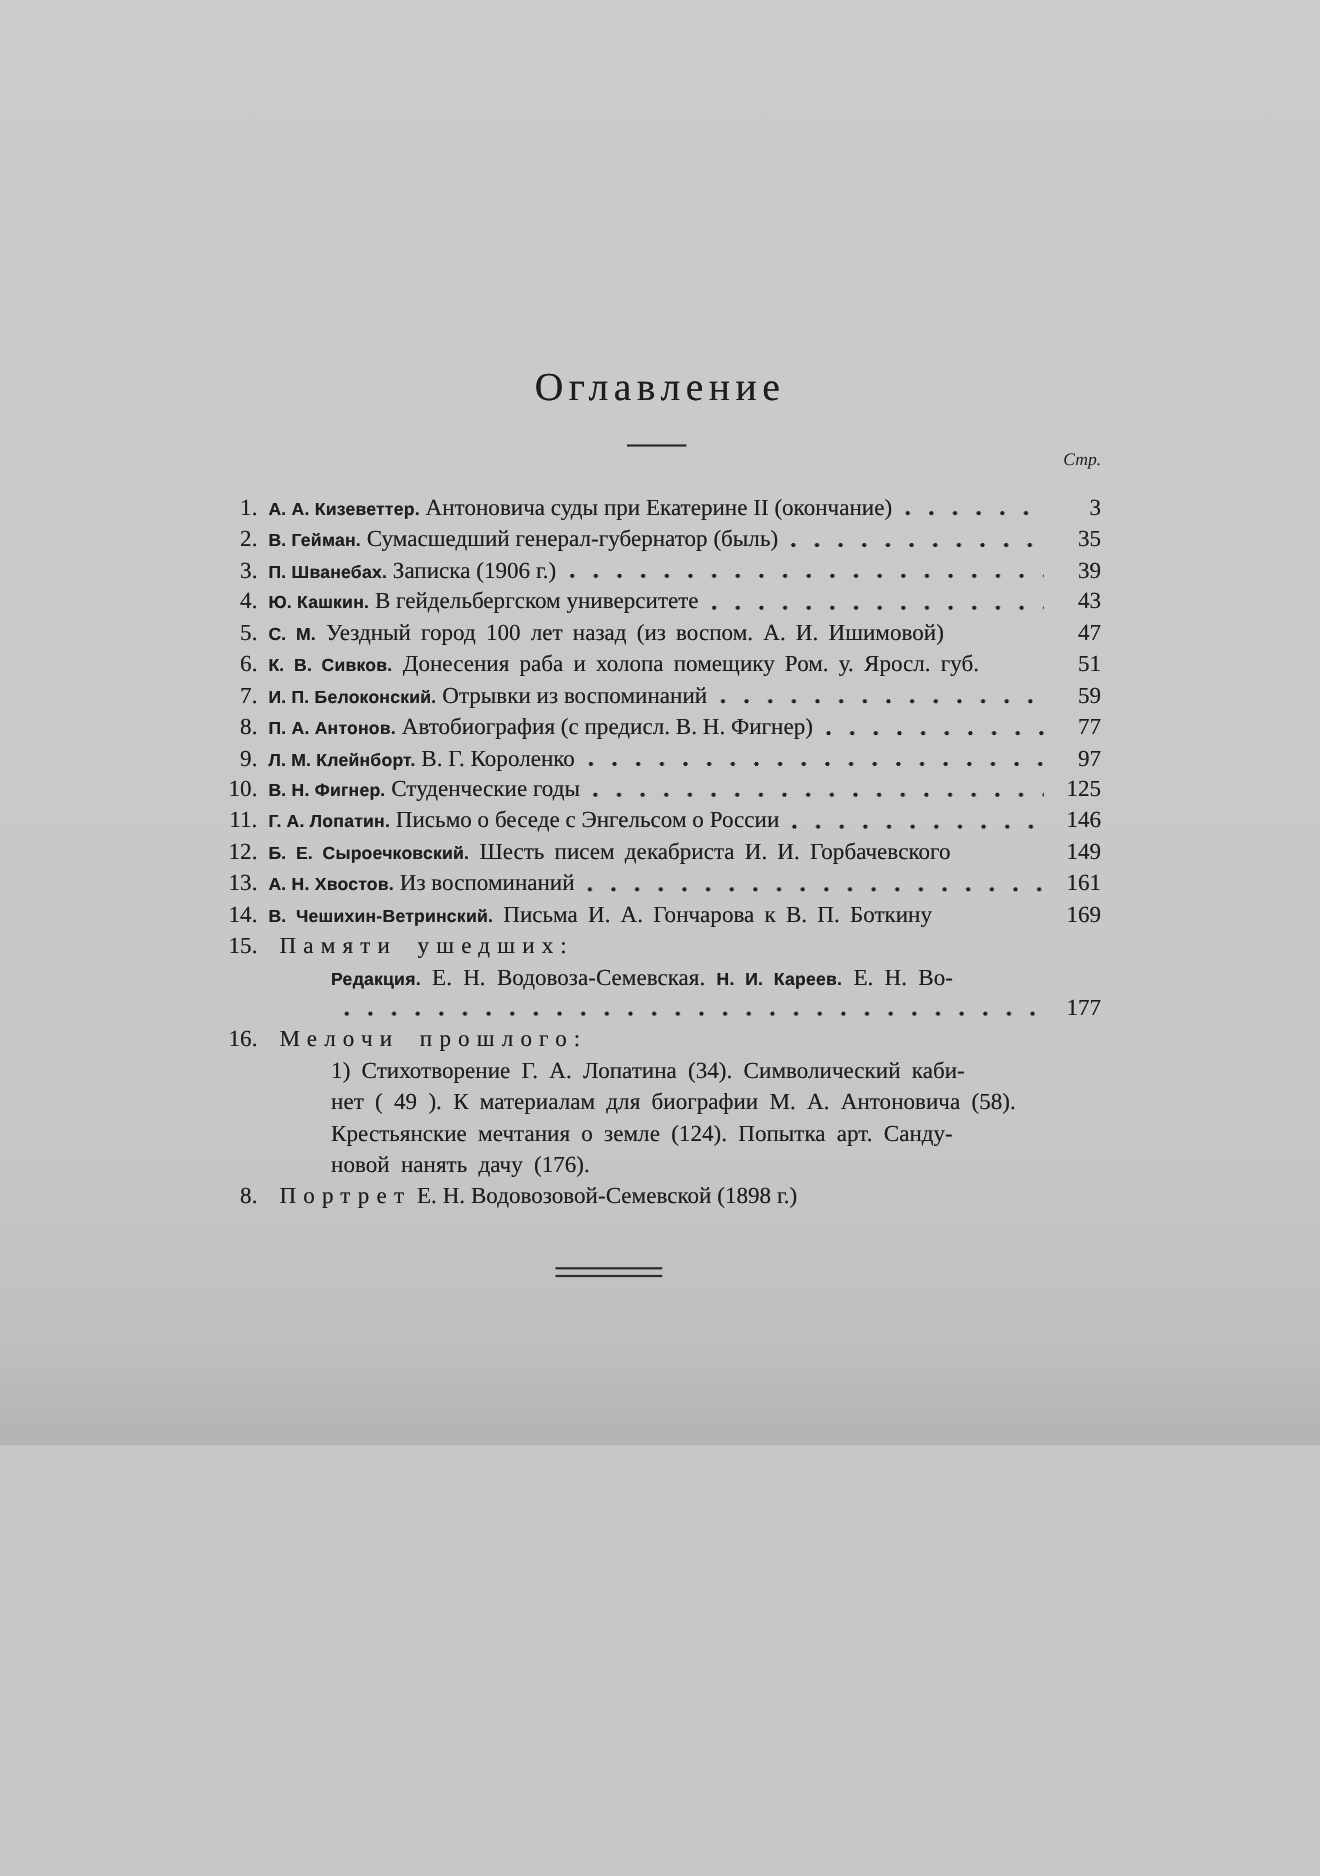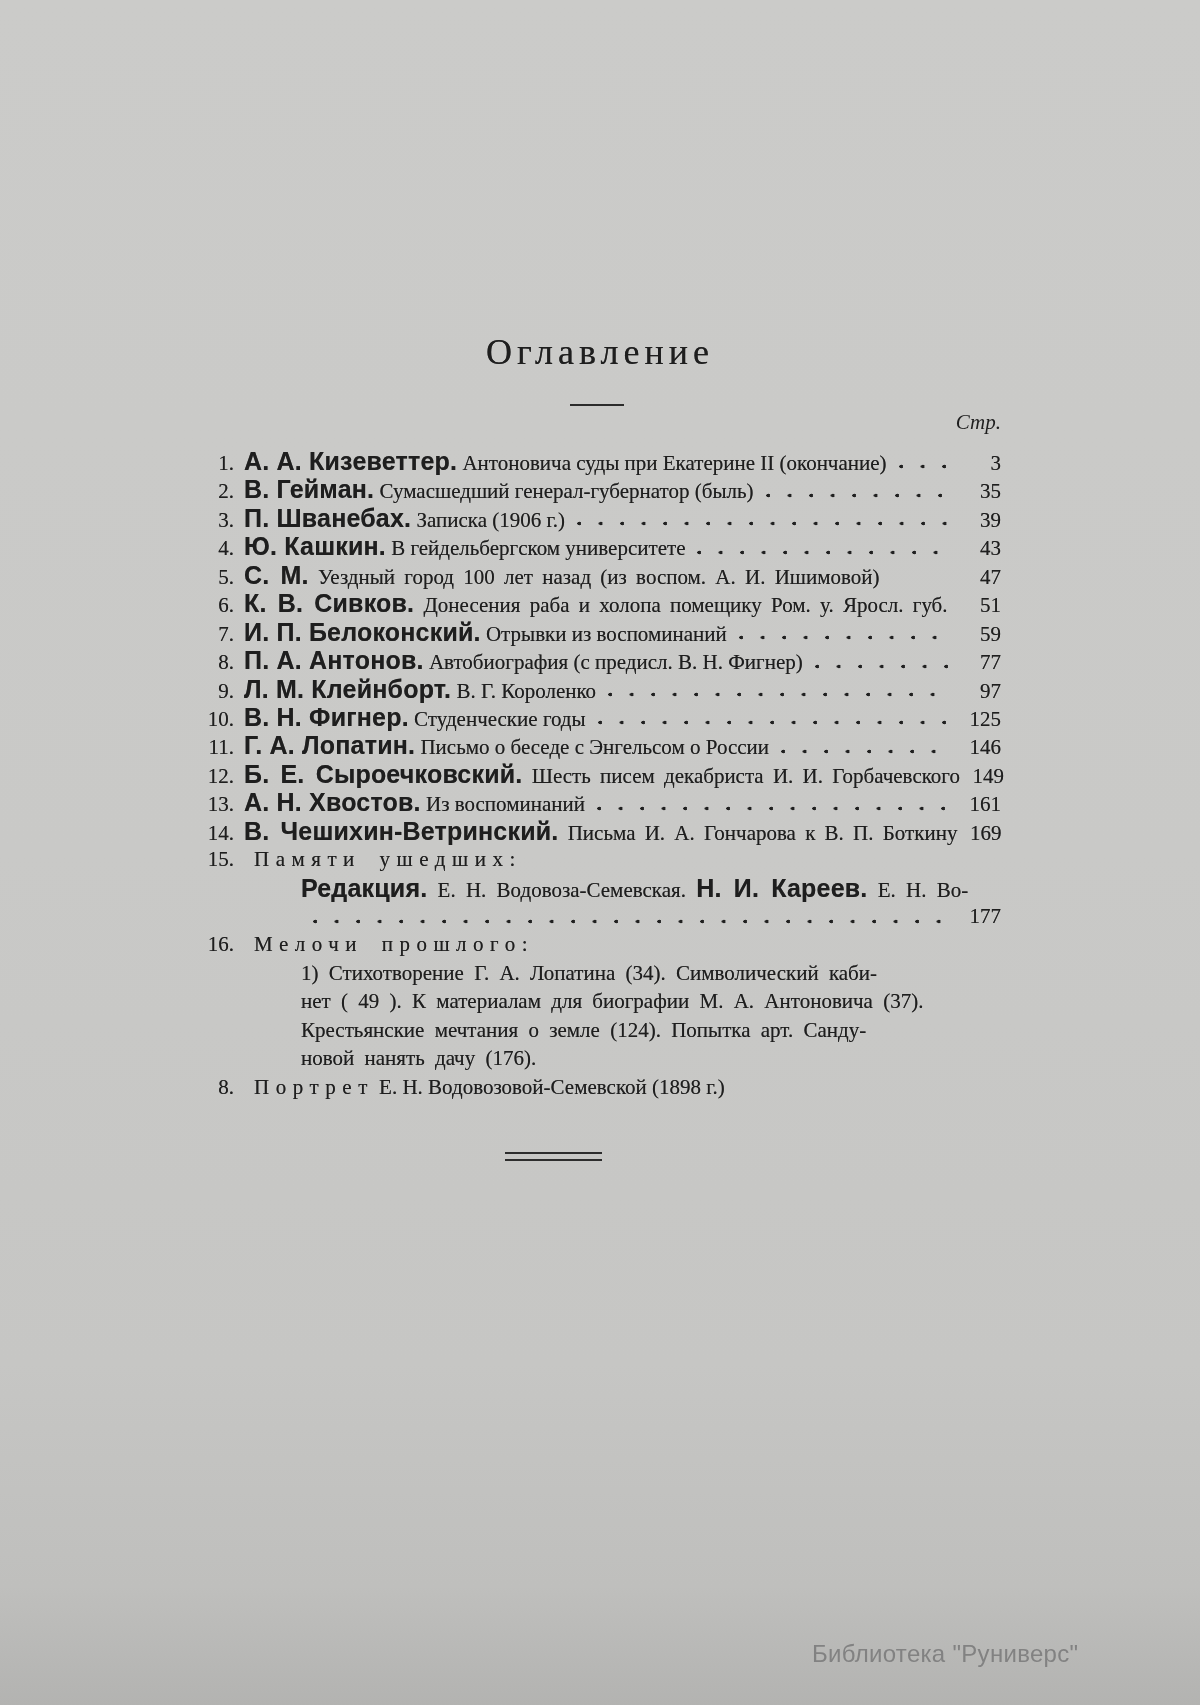--- a/index.html
+++ b/index.html
@@ -1,52 +1,52 @@
 <!DOCTYPE html>
 <html><head>
 <meta charset="utf-8">
 <style>
   html,body{margin:0;padding:0;}
   body{background:#c8c8c6;}
   .page{
     position:relative;
-    width:1200px;height:1705px;
+    width:1200px;height:1314px;
     overflow:hidden;
     background:linear-gradient(180deg,#cbcbc9 0%,#c9c9c7 50%,#c6c6c4 80%,#bfbfbd 93%,#b3b3b1 100%);
     font-family:"Liberation Serif",serif;
     color:#1e1e1e;
   }
   .page-title{
     position:absolute;top:331px;left:200px;width:800px;
     margin:0;text-align:center;
     font-size:36px;font-weight:400;letter-spacing:5px;
     text-shadow:0 0 .6px rgba(25,25,25,.75);
   }
   .title-rule{
     position:absolute;top:404px;left:570px;width:54px;height:2px;
     background:#2b2b2b;
   }
   .page-col{
     position:absolute;top:410px;left:200px;width:801px;
-    text-align:right;font-style:italic;font-size:21px;
+    text-align:right;font-style:italic;font-size:16px;
   }
   .toc{
     position:absolute;top:447px;left:200px;width:801px;
     font-size:21px;
     text-shadow:0 0 .5px rgba(25,25,25,.6);
   }
   .row{display:flex;align-items:baseline;height:28.45px;line-height:28.45px;white-space:nowrap;}
   .row.indent{padding-left:101px;}
   .row.indent .seg{word-spacing:5px;}
   .row.flush .seg{word-spacing:4px;}
   .num{flex:0 0 34px;padding-right:10px;text-align:right;}
   .txt{white-space:pre;}
   .seg.b{
     font-family:"Liberation Sans",sans-serif;
-    font-weight:700;font-size:25px;letter-spacing:.2px;
+    font-weight:700;font-size:16px;letter-spacing:.2px;
   }
   .seg.sp{letter-spacing:6.5px;word-spacing:7px;margin-left:10px;}
   .spacer{flex:1 1 12px;}
   .spacer.dots{
     height:7px;align-self:flex-end;
     margin:0 8px 5px 12px;
     background-image:radial-gradient(circle at 2.2px 3.5px,#202020 1.7px,rgba(0,0,0,0) 2.1px);
     background-size:21.5px 7px;background-repeat:repeat-x;
   }
   .pg{flex:0 0 44px;text-align:right;}
@@ -164,21 +164,21 @@
         <span class="pg">177</span>
       </div>
       <div class="row">
         <span class="num">16.</span>
         <span class="txt"><span class="seg sp">Мелочи прошлого:</span></span>
       </div>
       <div class="row indent">
         <span class="txt"><span class="seg r">1) Стихотворение Г. А. Лопатина (34). Символический каби-</span></span>
       </div>
       <div class="row indent">
-        <span class="txt"><span class="seg r">нет ( 49 ). К материалам для биографии М. А. Антоновича (37).</span></span>
+        <span class="txt"><span class="seg r">нет ( 49 ). К материалам для биографии М. А. Антоновича (58).</span></span>
       </div>
       <div class="row indent">
         <span class="txt"><span class="seg r">Крестьянские мечтания о земле (124). Попытка арт. Санду-</span></span>
       </div>
       <div class="row indent">
         <span class="txt"><span class="seg r">новой нанять дачу (176).</span></span>
       </div>
       <div class="row">
         <span class="num">8.</span>
         <span class="txt"><span class="seg sp">Портрет</span><span class="seg r"> Е. Н. Водовозовой-Семевской (1898 г.)</span></span>

